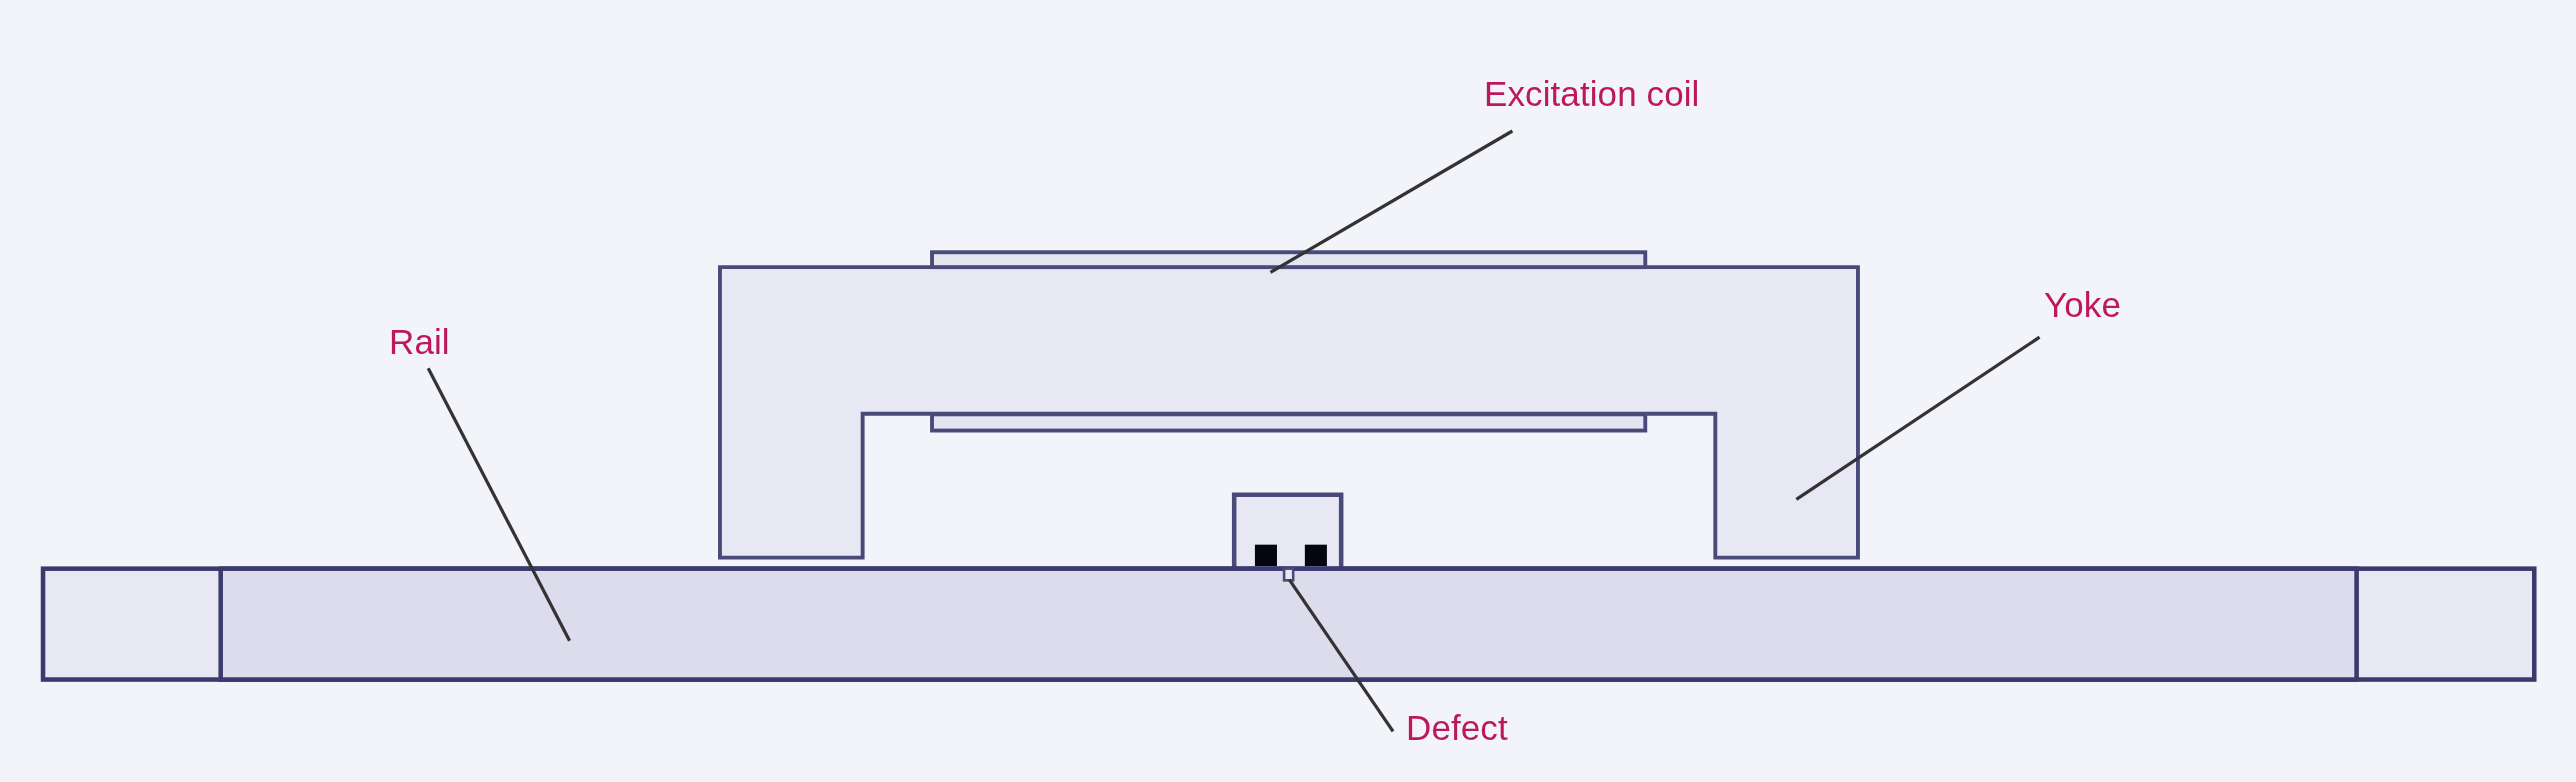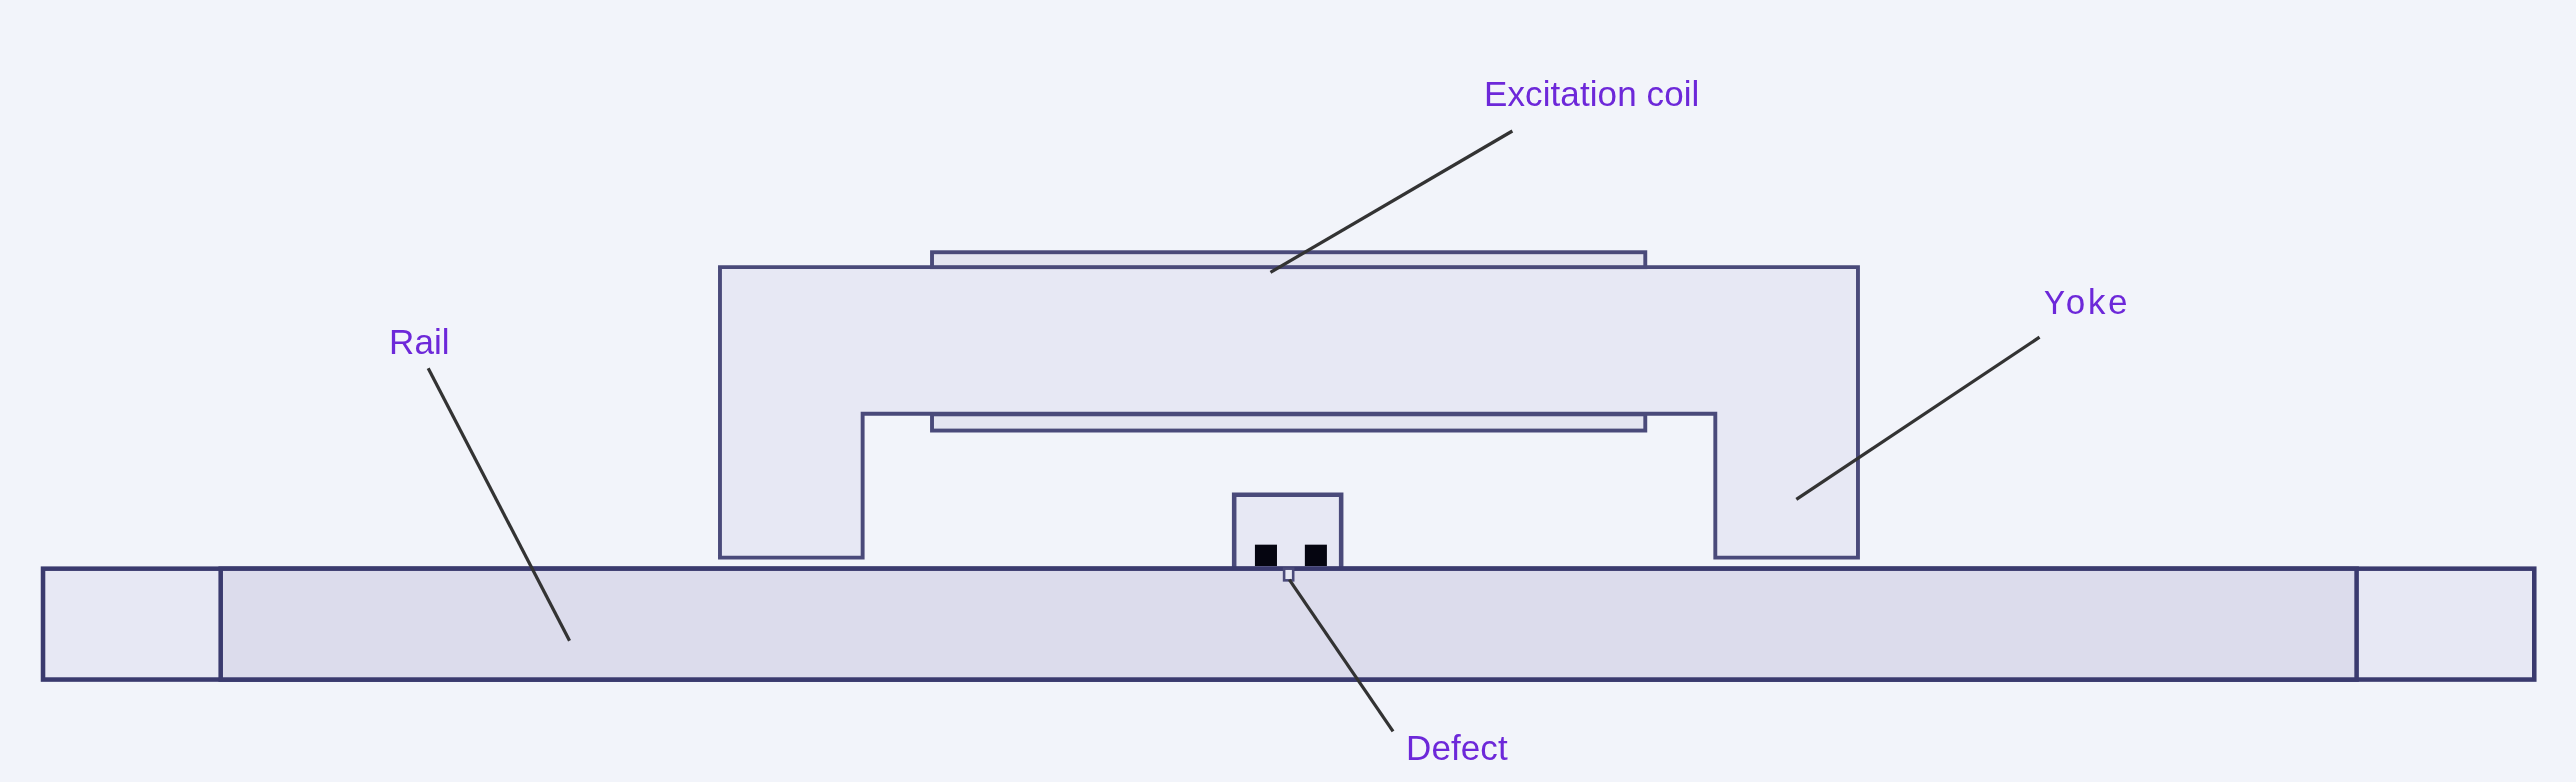--- a/index.html
+++ b/index.html
@@ -17,31 +17,31 @@
   }
   #canvas {
     position: absolute;
     left: 0;
     top: 0;
     width: 2576px;
     height: 782px;
   }
   .lbl {
     position: absolute;
-    color: #6d28d9;
+    color: #be185d;
     font-family: "Liberation Sans", sans-serif;
     font-size: 35px;
     line-height: 1.05;
     white-space: nowrap;
     letter-spacing: 0.1px;
   }
   #label-excitation-coil { left: 1484px; top: 76px; }
-  #label-yoke           { left: 2044px; top: 287px; font-family: Liberation Mono, monospace; }
+  #label-yoke           { left: 2044px; top: 287px; }
   #label-rail           { left: 389px;  top: 324px; }
-  #label-defect         { left: 1406px; top: 710px; margin-top: 20px; }
+  #label-defect         { left: 1406px; top: 710px; }
 </style>
 </head>
 <body>
 
 <div id="stage">
 
   <svg id="canvas" viewBox="0 0 3972 1206" xmlns="http://www.w3.org/2000/svg">
 
     <rect x="0" y="0" width="3972" height="1206" fill="#f2f4fa"></rect>
 

